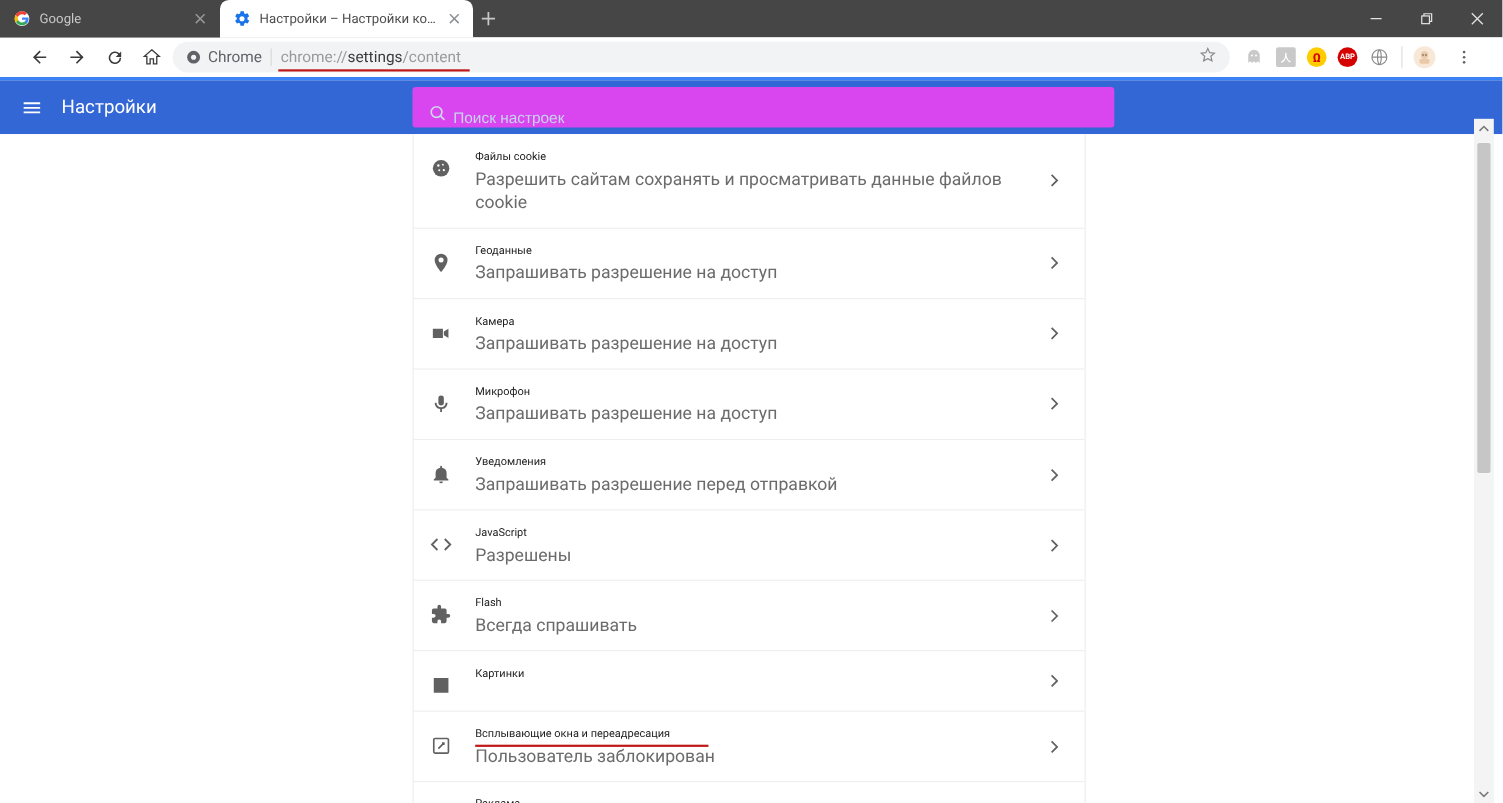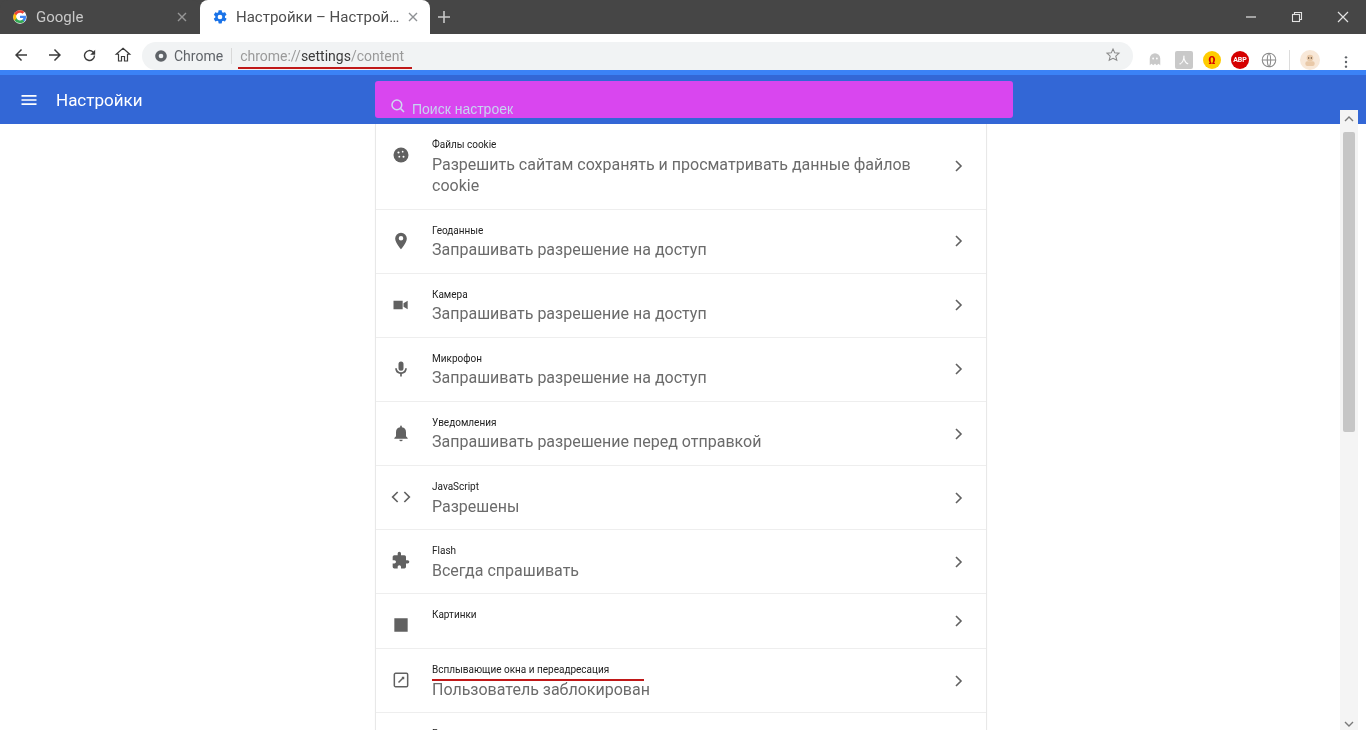--- a/index.html
+++ b/index.html
@@ -21,44 +21,44 @@
   .tab {
     display: flex;
     align-items: center;
     gap: 8px;
     padding: 0 12px;
     min-width: 200px;
     max-width: 230px;
     height: 34px;
     border-radius: 8px 8px 0 0;
     box-sizing: border-box;
-    font-size: 15px;
+    font-size: 12px;
     cursor: default;
   }
   .tab.inactive { background: #464646; color: #c9c9c9; }
   .tab.active   { background: #fff; color: #4d4d4d; }
   .tab .favicon { width: 16px; height: 16px; display:inline-flex; align-items:center; justify-content:center; }
   .tab .label { flex: 1 1 auto; white-space: nowrap; overflow:hidden; text-overflow:ellipsis; }
   .tab .close { width: 12px; height: 12px; display:inline-flex; align-items:center; justify-content:center; opacity:.7; }
   .newtab {
     width: 28px; display:flex; align-items:center; justify-content:center; color:#c9c9c9;
   }
   .spacer { flex: 1 1 auto; }
   .window-controls { display:flex; align-items:center; }
   .win-btn { width: 46px; height: 34px; display:flex; align-items:center; justify-content:center; color:#e2e2e2; }
 
   
   .toolbar {
     height: 36px;
     background: #fff;
     display:flex;
-    align-items:flex-end;
+    align-items:center;
     gap: 4px;
-    padding: 0 6px;
-    border-bottom: 5px solid #3b82f6;
+    padding: 0 21px;
+    border-bottom: 3px solid #3b82f6;
   }
   .tbtn {
     width: 30px; height: 30px; display:flex; align-items:center; justify-content:center;
     color:#616161; border-radius:50%;
   }
   .omnibox {
     flex: 1 1 auto;
     height: 28px;
     background: #f1f3f4;
     border-radius: 14px;

